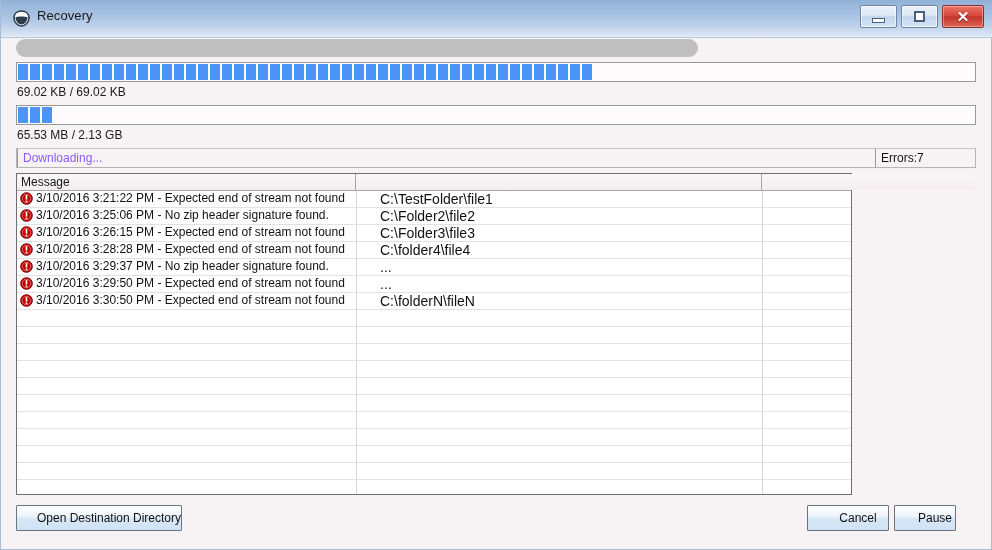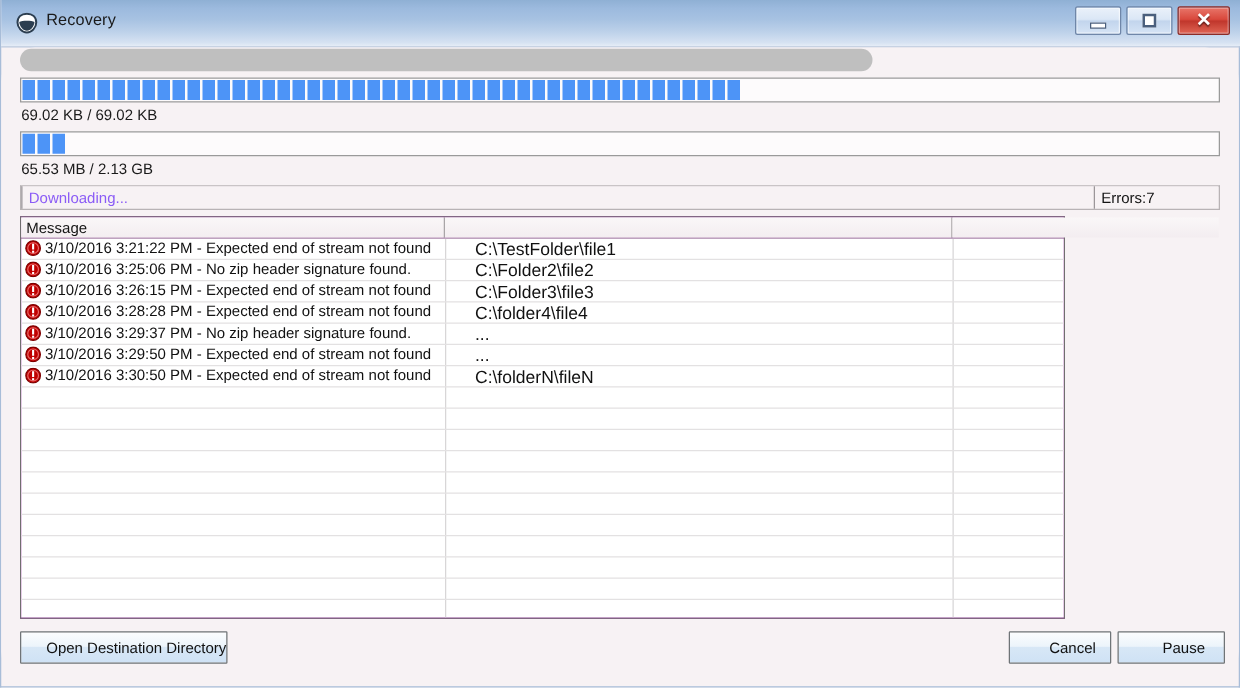--- a/index.html
+++ b/index.html
@@ -301,21 +301,21 @@
   .btn-open {
     left: 15px; top: 467px;
     width: 166px; height: 26px;
   }
   .btn-cancel {
     left: 806px; top: 467px;
     width: 82px; height: 26px;
   }
   .btn-pause {
     left: 893px; top: 467px;
-    width: 86px; height: 26px;
+    width: 62px; height: 26px;
   }
 </style>
 </head>
 <body>
 
 <div class="window">
 
   <div class="titlebar">
     <svg class="title-icon" viewBox="0 0 19 18">
       <path d="M2 8 C2 3.5 5.2 1 9.5 1 C13.8 1 17 3.5 17 8 C17 12 13.5 16 9.5 16 C5.5 16 2 12 2 8 Z" fill="#ffffff" stroke="#2c3e50" stroke-width="1.6"></path>

